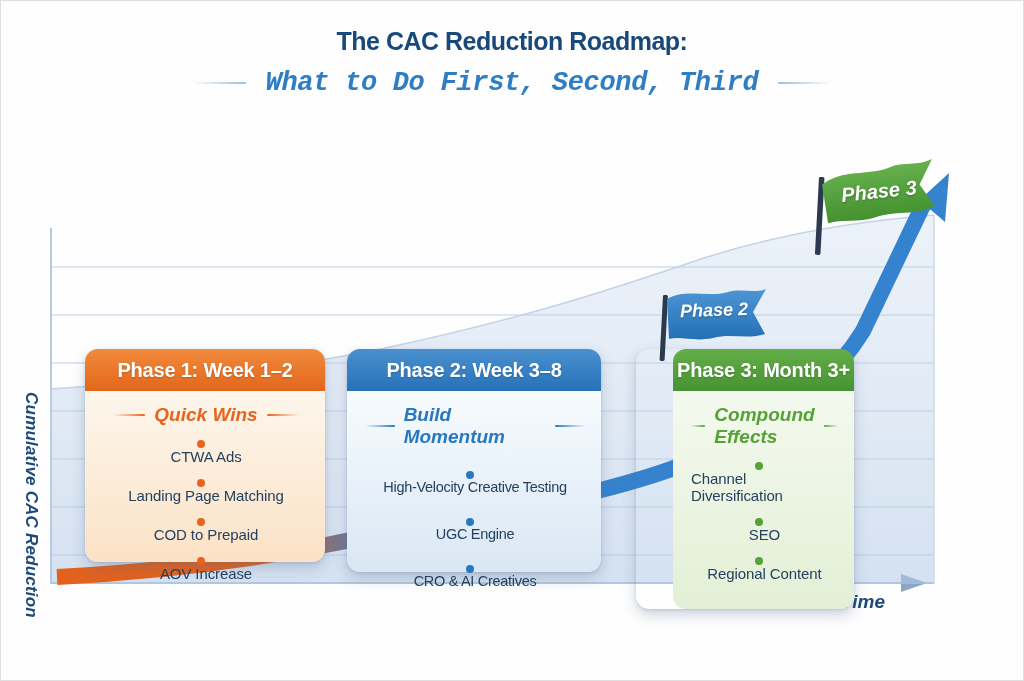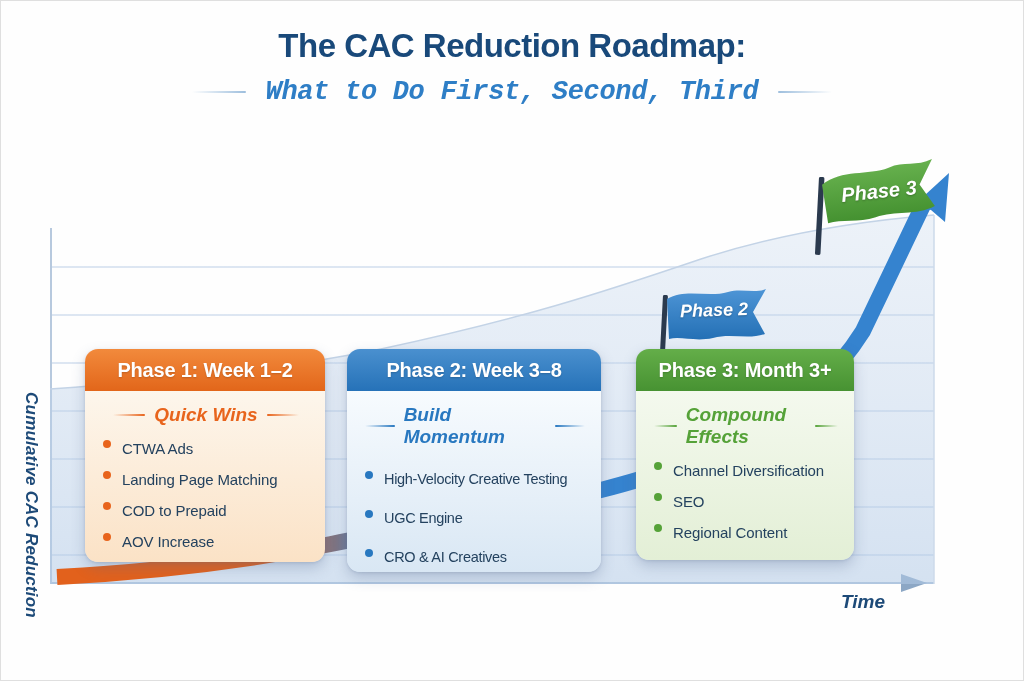--- a/index.html
+++ b/index.html
@@ -7,21 +7,21 @@
   body { font-family:"Liberation Sans", sans-serif; }
 
   .canvas {
     position:relative; width:1024px; height:681px; margin:0 auto;
     background:#fefefe; border:1px solid #dfdfdf; overflow:hidden;
   }
 
   
   .header { position:absolute; top:26px; left:0; width:100%; text-align:center; }
   .title {
-    font-size:33px; font-weight:bold; color:#19497a; letter-spacing:-0.5px;
+    font-size:25px; font-weight:bold; color:#19497a; letter-spacing:-0.5px;
   }
   .subtitle-row {
     margin-top:12px; display:flex; align-items:center; justify-content:center; gap:20px;font-family:Liberation Mono, monospace;
   }
   .subtitle {
     font-size:27px; font-weight:bold; font-style:italic; color:#2e7ec6; letter-spacing:-0.3px;
   }
   .side-line { width:54px; height:2px; border-radius:2px; }
   .side-line.left  { background:linear-gradient(to right, rgba(120,160,205,0), #9dbedd); }
   .side-line.right { background:linear-gradient(to left,  rgba(120,160,205,0), #9dbedd); }
@@ -69,40 +69,40 @@
   .tagline {
     display:flex; align-items:center; justify-content:center; gap:9px;
     font-weight:bold; font-style:italic; font-size:19px; margin:5px 0 4px;
   }
   .tagline::before, .tagline::after { content:""; width:32px; height:2px; border-radius:2px; }
   .tagline::before { background:linear-gradient(to right, transparent, currentColor); }
   .tagline::after  { background:linear-gradient(to left,  transparent, currentColor); }
   .card ul { list-style:none; margin-top:8px; }
   .card li {
     font-size:15px; font-weight:500; color:#24425f; margin:14px 0;
-    display:flex; letter-spacing:-0.1px;
+    display:flex; align-items:center; letter-spacing:-0.1px;flex-direction:column;
   }
   .card li .dot {
     width:8px; height:8px; border-radius:50%; margin-right:11px; flex:0 0 aupx; flex-shrink:0;
   }
 
   .card.phase1 { left:84px;  top:348px; width:240px; height:213px; }
   .card.phase1 .card-header { background:linear-gradient(#f28a3c, #e2661a); }
   .card.phase1 .card-body   { background:linear-gradient(#fdf6ec, #fbe2c6); }
   .card.phase1 .tagline     { color:#e8641c; }
   .card.phase1 .dot         { background:#e8641c; }
 
   .card.phase2 { left:346px; top:348px; width:254px; height:223px; }
   .card.phase2 .card-header { background:linear-gradient(#4a90cf, #2672b8); }
   .card.phase2 .card-body   { background:linear-gradient(#f7fbfe, #d9e7f4); }
   .card.phase2 .tagline     { color:#2878c0; }
   .card.phase2 .dot         { background:#2878c0; }
   .card.phase2 li           { font-size:14.5px; letter-spacing:-0.3px; margin:23px 0; }
 
-  .card.phase3 { left:635px; top:348px; width:218px; height:211px; }
+  .card.phase3 { left:635px; top:348px; width:218px; height:260px;padding-left:37px; }
   .card.phase3 .card-header { background:linear-gradient(#64ae49, #479232); }
   .card.phase3 .card-body   { background:linear-gradient(#f4f9ee, #e3efd6); }
   .card.phase3 .tagline     { color:#55a238; }
   .card.phase3 .dot         { background:#55a238; }
 
   
   .flag { position:absolute; }
   .flag svg { position:absolute; left:0; top:0; overflow:visible; }
   .flag-label {
     position:absolute; color:#fff; font-weight:bold; font-style:italic;

